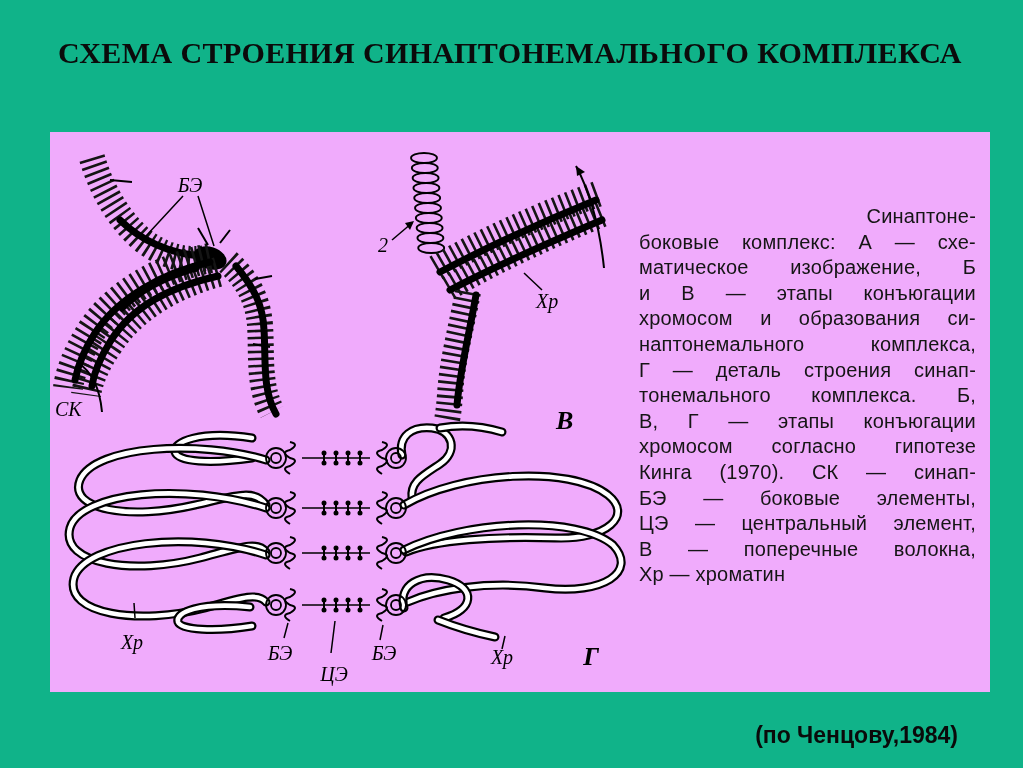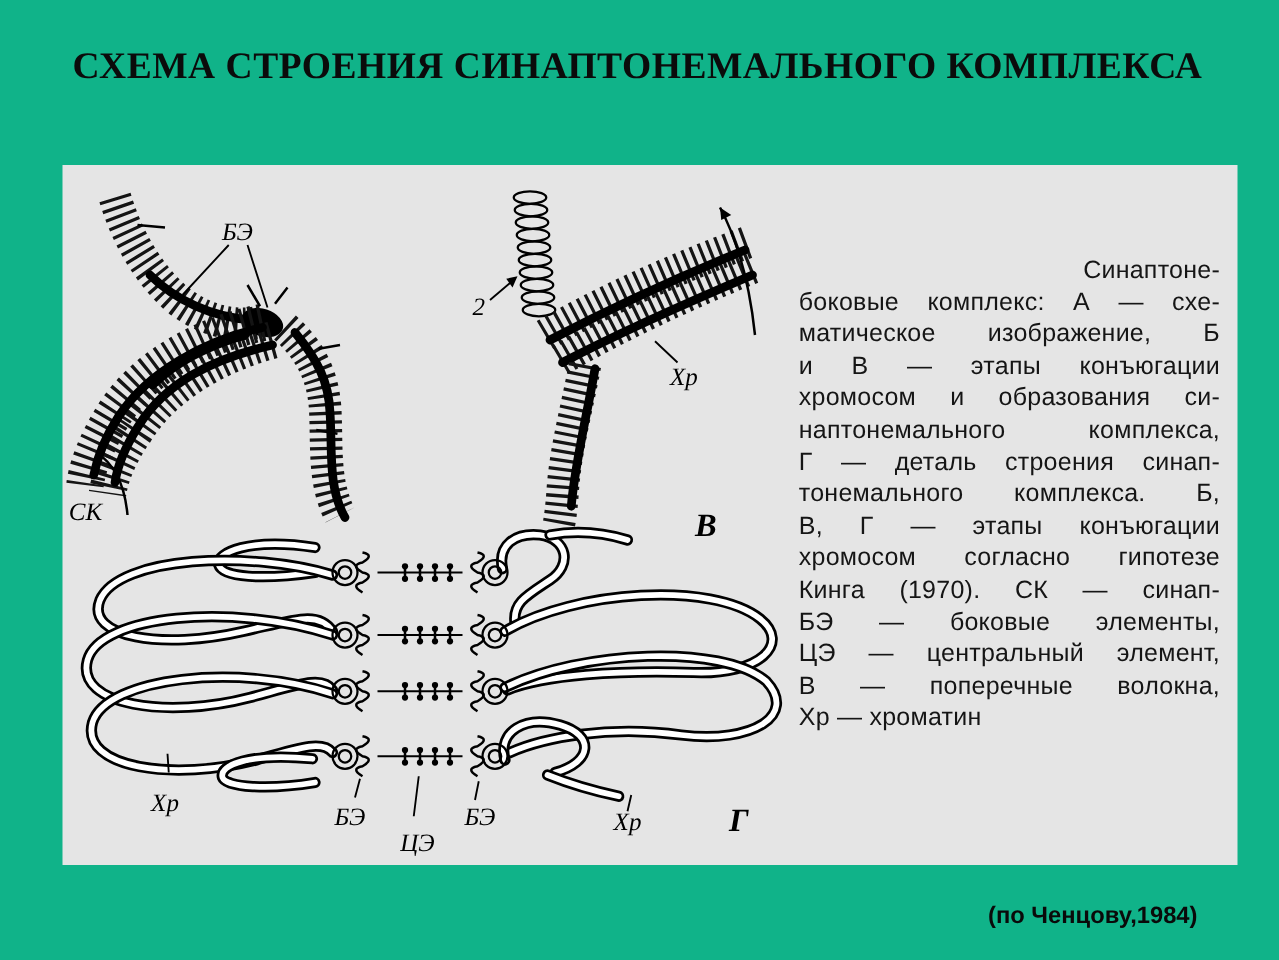--- a/index.html
+++ b/index.html
@@ -20,42 +20,42 @@
   .caption{
     position:absolute;left:589px;top:72px;width:337px;
     font-family:Liberation Sans, sans-serif;font-size:20px;line-height:25.6px;
     color:#151515;letter-spacing:.2px;
   }
   .cl{text-align:justify;text-align-last:justify;height:25.6px;overflow:hidden}
   .cl.first{text-align-last:right}
   .cl.last{text-align-last:left}
   .credit{
     position:absolute;right:65px;top:722px;
-    font-weight:bold;font-size:19px;color:#0a0a0a;
+    font-weight:bold;font-size:23px;color:#0a0a0a;
   }
   
   .hatch{fill:none;stroke:#141414;stroke-dasharray:2.6 4.4}
   .h30{stroke-width:30}
   .h26{stroke-width:26}
   .core{fill:none;stroke:#000;stroke-width:7;stroke-linecap:round}
   .thin{fill:none;stroke:#000;stroke-width:2}
   .thin15{fill:none;stroke:#000;stroke-width:1.5}
   .coil{fill:none;stroke:#000;stroke-width:1.8}
   .tO{fill:none;stroke:#000;stroke-width:9;stroke-linecap:round}
   .tI{fill:none;stroke:#fff;stroke-width:4.6;stroke-linecap:round}
   .lbl{font-family:"Liberation Serif",serif;font-style:italic;font-size:20px;fill:#000}
   .lbl-big{font-size:26px;font-weight:bold}
   .dot{fill:#000}
 </style>
 </head>
 <body style="background-color: rgb(16, 179, 137);">
 
 <div class="slide-title">СХЕМА СТРОЕНИЯ СИНАПТОНЕМАЛЬНОГО КОМПЛЕКСА</div>
 
-<div class="panel" style="background-color: #e5e5e5;">
+<div class="panel" style="background-color: #f0abfc;">
 
   <svg class="figure-svg" width="940" height="560">
     <defs>
 
       <path id="p-lt" d="M 202,306 C 150,298 122,310 125,320 C 128,330 160,332 202,326"></path>
       <path id="p-l1" d="M 216,328 C 150,308 45,313 30,348 C 18,378 80,388 145,373 C 185,364 205,356 216,373"></path>
       <path id="p-l2" d="M 216,376 C 135,350 30,360 20,396 C 10,433 85,443 150,426 C 188,416 208,408 216,420"></path>
       <path id="p-l3" d="M 216,423 C 140,398 35,410 24,446 C 14,483 90,493 155,476 C 190,466 208,460 216,470"></path>
       <path id="p-lb" d="M 200,475 C 150,470 125,480 128,490 C 131,498 165,500 202,494"></path>
       <path id="p-rt" d="M 352,323 C 348,304 362,294 382,296 C 404,299 408,320 390,332 C 372,344 360,350 362,366"></path>

